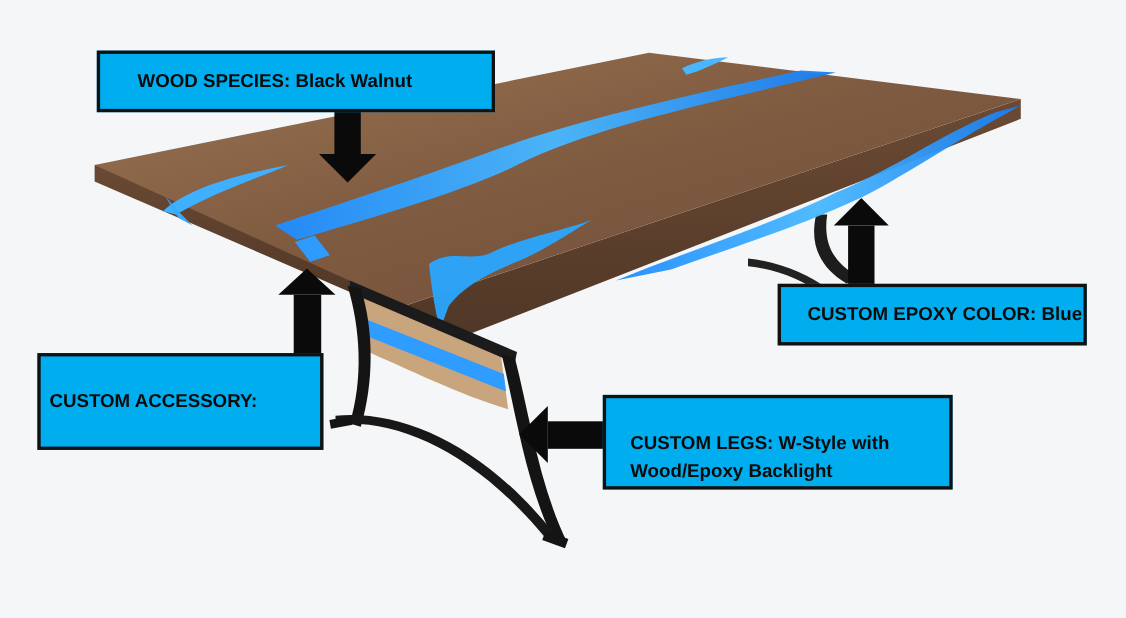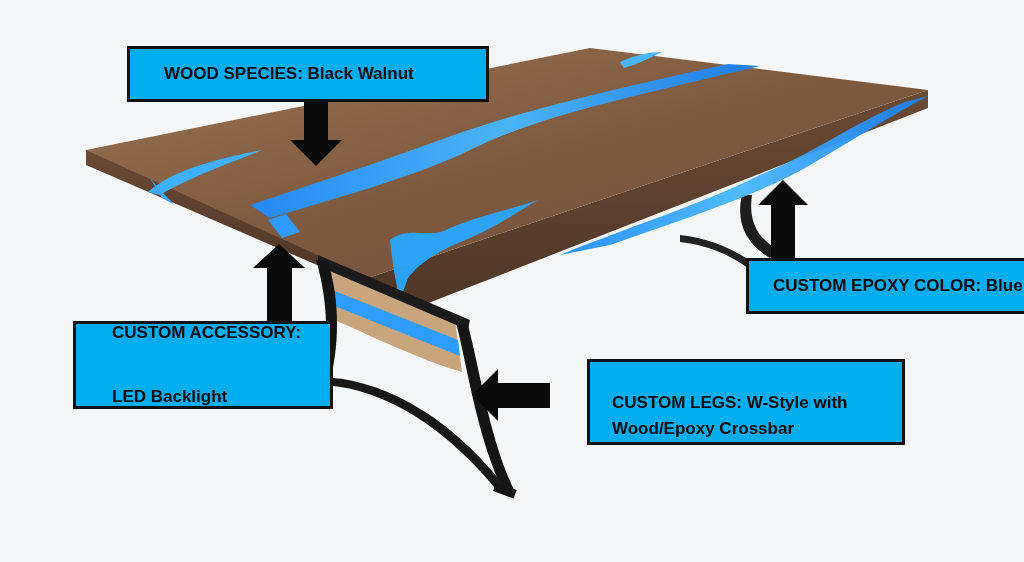--- a/index.html
+++ b/index.html
@@ -15,21 +15,20 @@
       background: #00adef;
       border: 3px solid #111;
       box-sizing: border-box;
       color: #0b0b0b;
       font-weight: bold;
       font-size: 17px;
       line-height: 26px;
       display: flex;
       flex-direction: column;
       justify-content: center;
-      margin-left: 39px;
     }
     .label-box span { display: block; white-space: nowrap; }
   </style>
 </head>
 <body>
 
 <svg id="scene" viewBox="0 0 1024 562" width="1024" height="562">
   <defs>
     <linearGradient id="woodGrad" x1="0" y1="0" x2="1" y2="1">
       <stop offset="0" stop-color="#9c7452"></stop>
@@ -109,21 +108,20 @@
 </svg>
 
 <div class="label-box" style="left:88px; top:46px; width:362px; height:56px; padding-left:34px;">
   <span>WOOD SPECIES:  Black Walnut</span>
 </div>
 
 <div class="label-box" style="left:707px; top:258px; width:281px; height:56px; padding-left:24px;">
   <span>CUSTOM EPOXY COLOR: Blue</span>
 </div>
 
-<div class="label-box" style="left:34px; top:321px; width:260px; height:88px; padding-left:36px;gap:38px;">
+<div class="label-box" style="left:34px; top:321px; width:260px; height:88px; padding-left:8px;gap:38px;">
   <span>CUSTOM ACCESSORY:</span>
-  <span>LED Backlight</span>
 </div>
 
 <div class="label-box" style="left:548px; top:359px; width:318px; height:86px; padding-left:22px;justify-content:flex-end;">
   <span>CUSTOM LEGS: W-Style with</span>
-  <span>Wood/Epoxy Crossbar</span>
+  <span>Wood/Epoxy Backlight</span>
 </div>
 
 </body></html>

